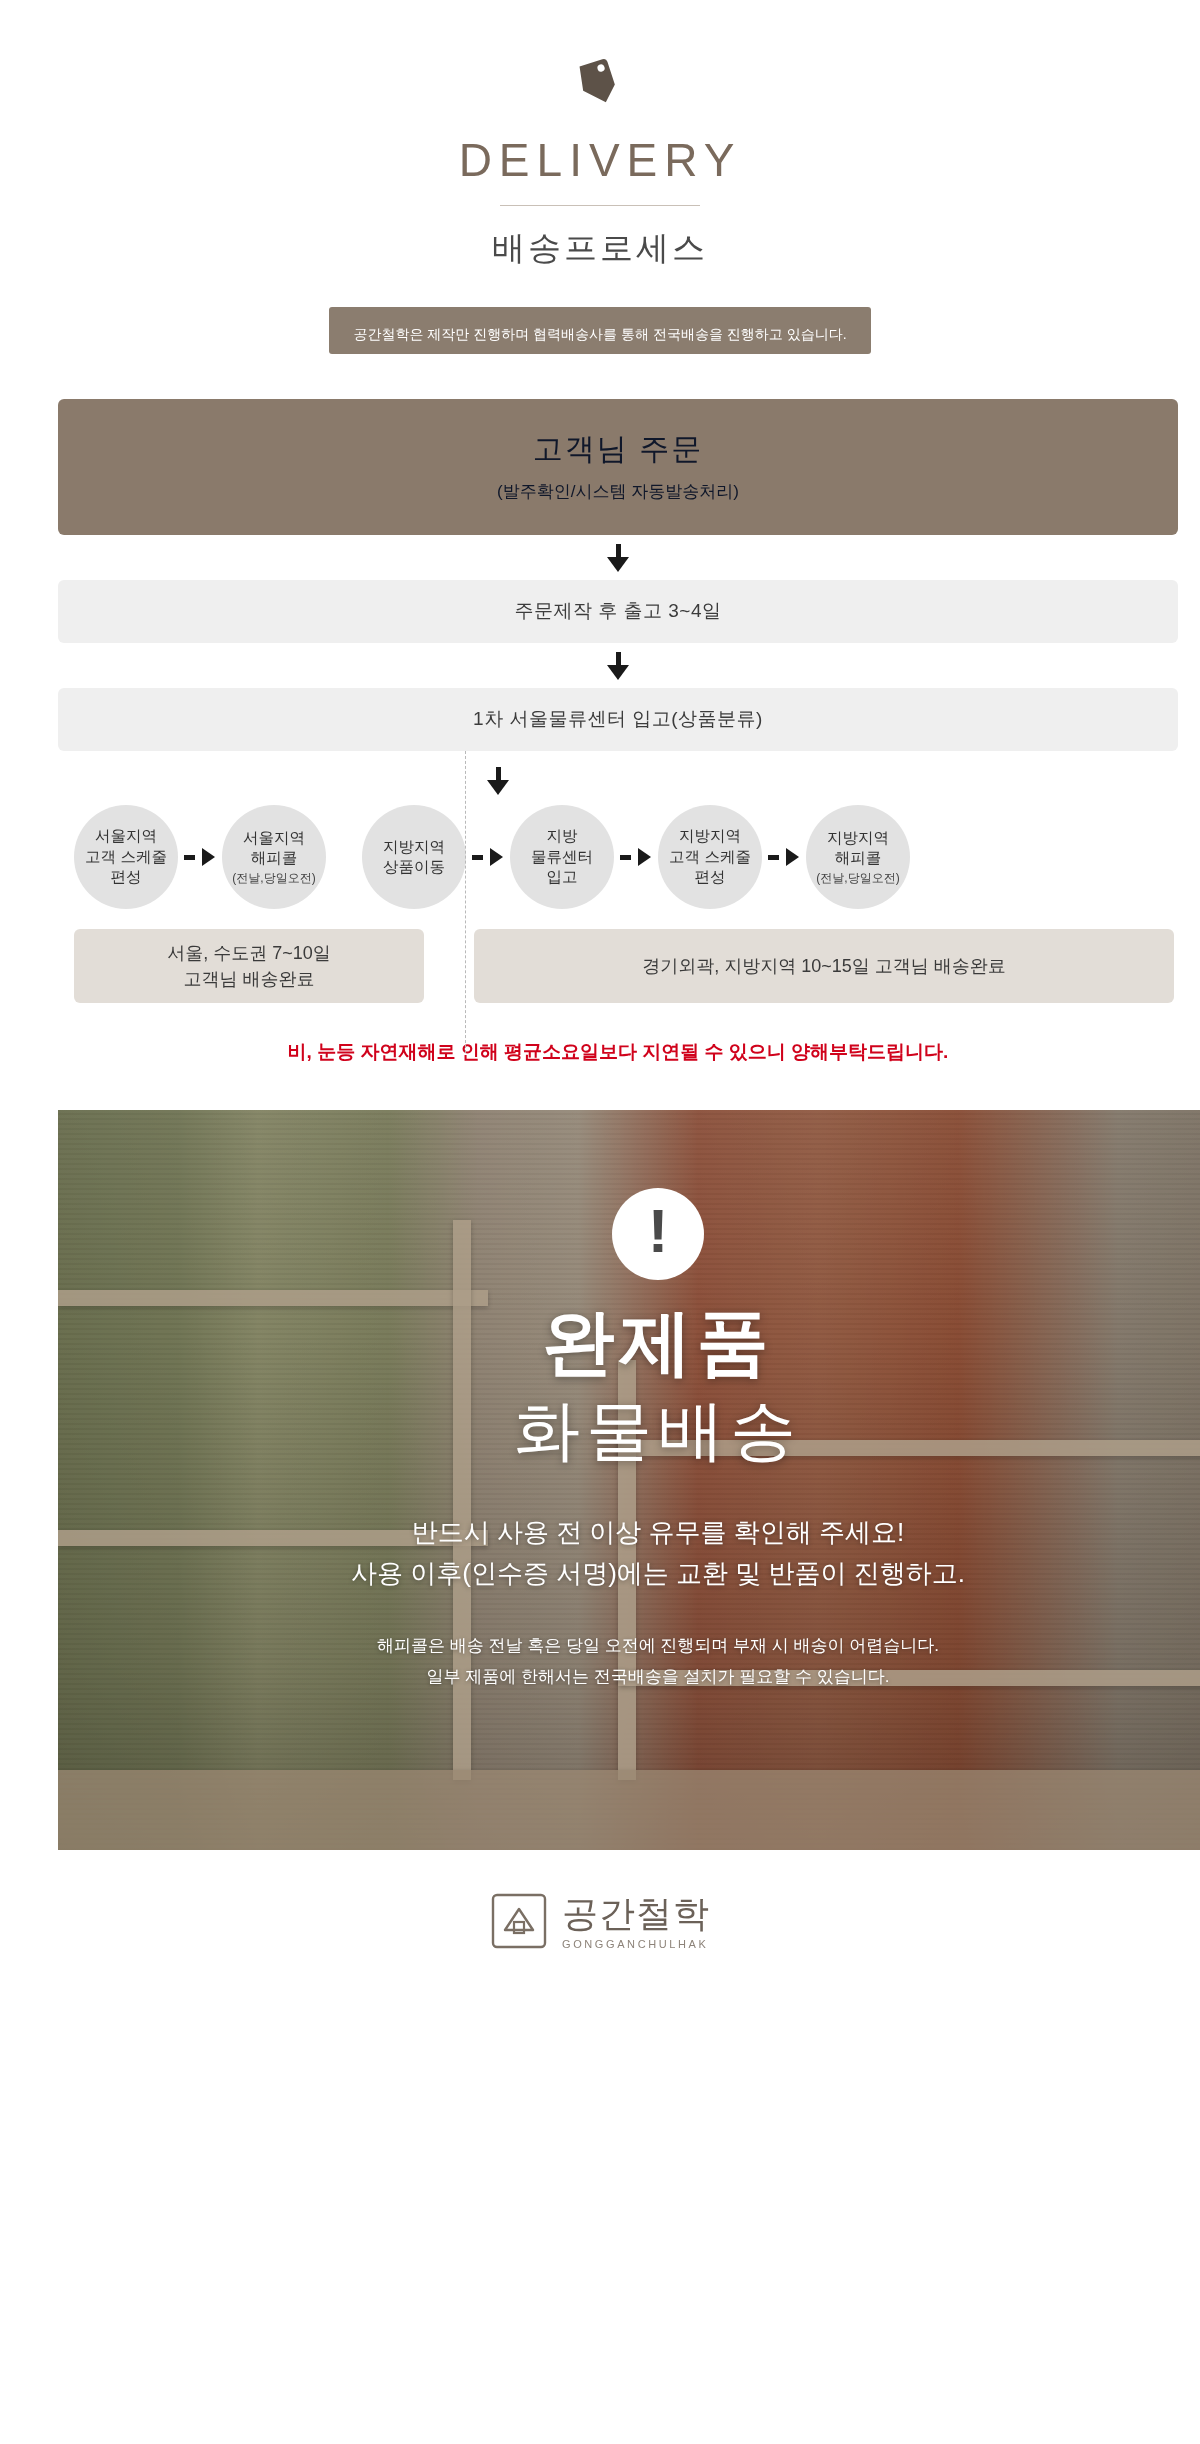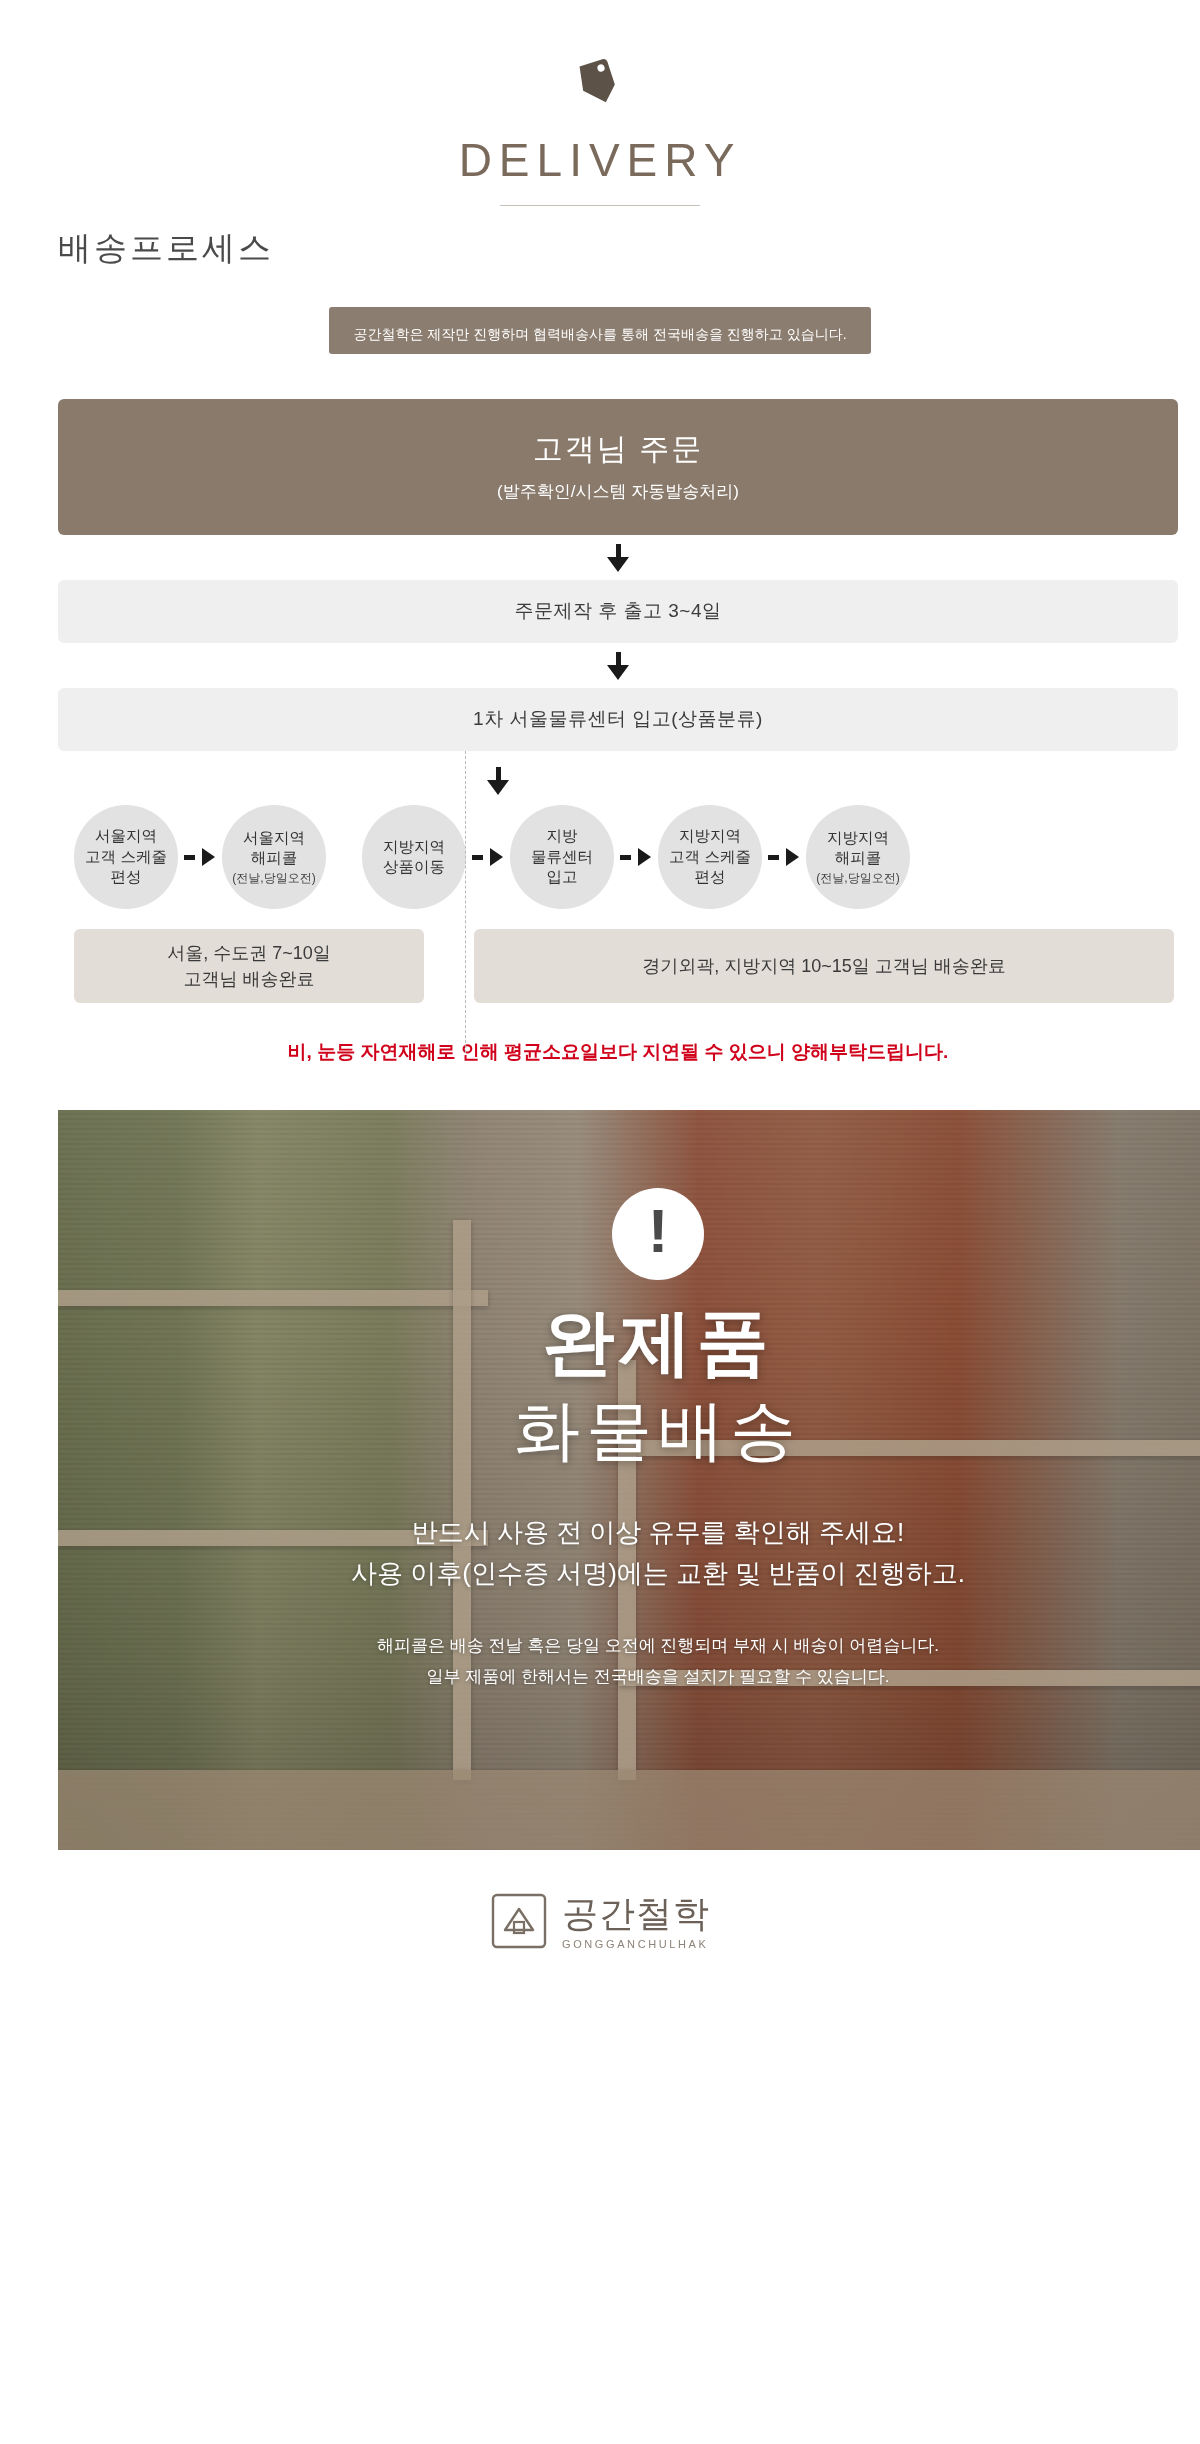--- a/index.html
+++ b/index.html
@@ -33,21 +33,21 @@
     line-height: 1;
     margin-bottom: 10px;
   }
   .title-rule {
     width: 200px;
     height: 1px;
     background: #c9c0b7;
     margin: 22px auto 20px;
   }
   .delivery-subtitle {
-    text-align: left;
+    text-align: center;
     font-size: 33px;
     color: #4a4a4a;
     letter-spacing: 3px;
     font-weight: 400;
     margin-bottom: 36px;
   }
   .notice-pill {
     display: block;
     width: fit-content;
     margin: 0 auto 45px;
@@ -57,21 +57,21 @@
     padding: 19px 24px 10px;
     border-radius: 3px;
     letter-spacing: 0px;
     text-align: right;
   }
 
   .flow { width: 1120px; margin: 0 auto; }
 
   .box-order {
     background: #8a7a6b;
-    color: #ffffff;
+    color: #0f172a;
     text-align: center;
     border-radius: 6px;
     padding: 30px 0 32px;
   }
   .box-order .line1 { font-size: 30px; letter-spacing: 2px; margin-bottom: 10px; }
   .box-order .line2 { font-size: 17px; letter-spacing: 0px; }
 
   .arrow-down {
     width: 0; height: 0;
     border-left: 11px solid transparent;

